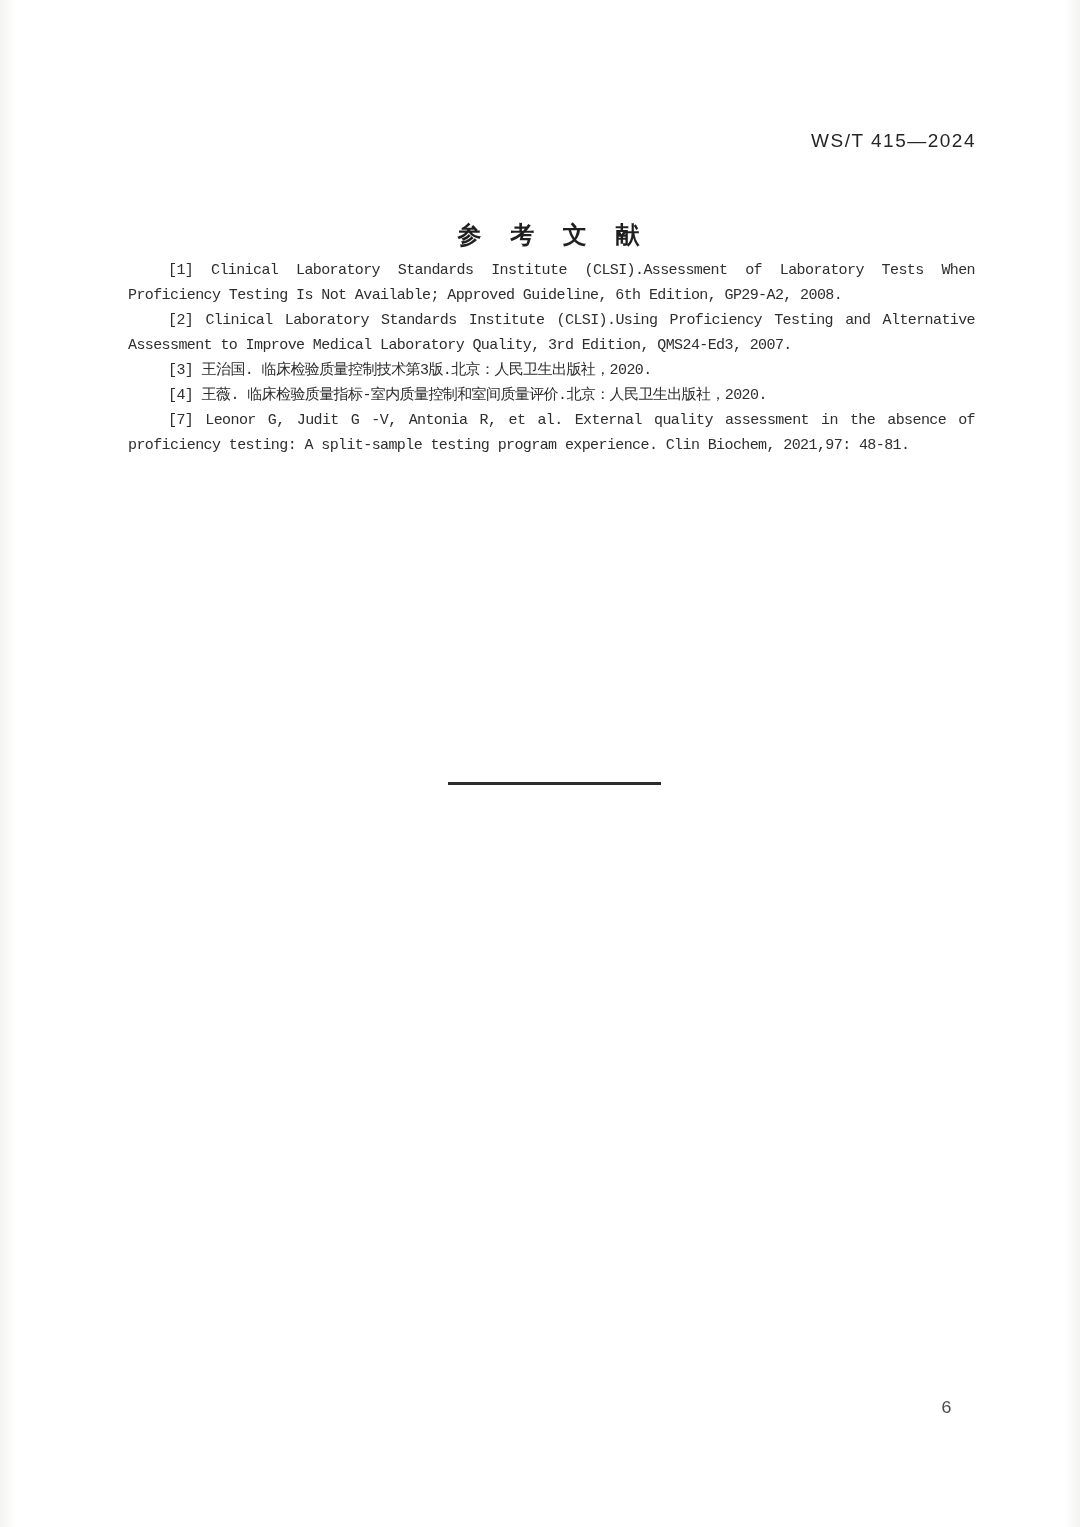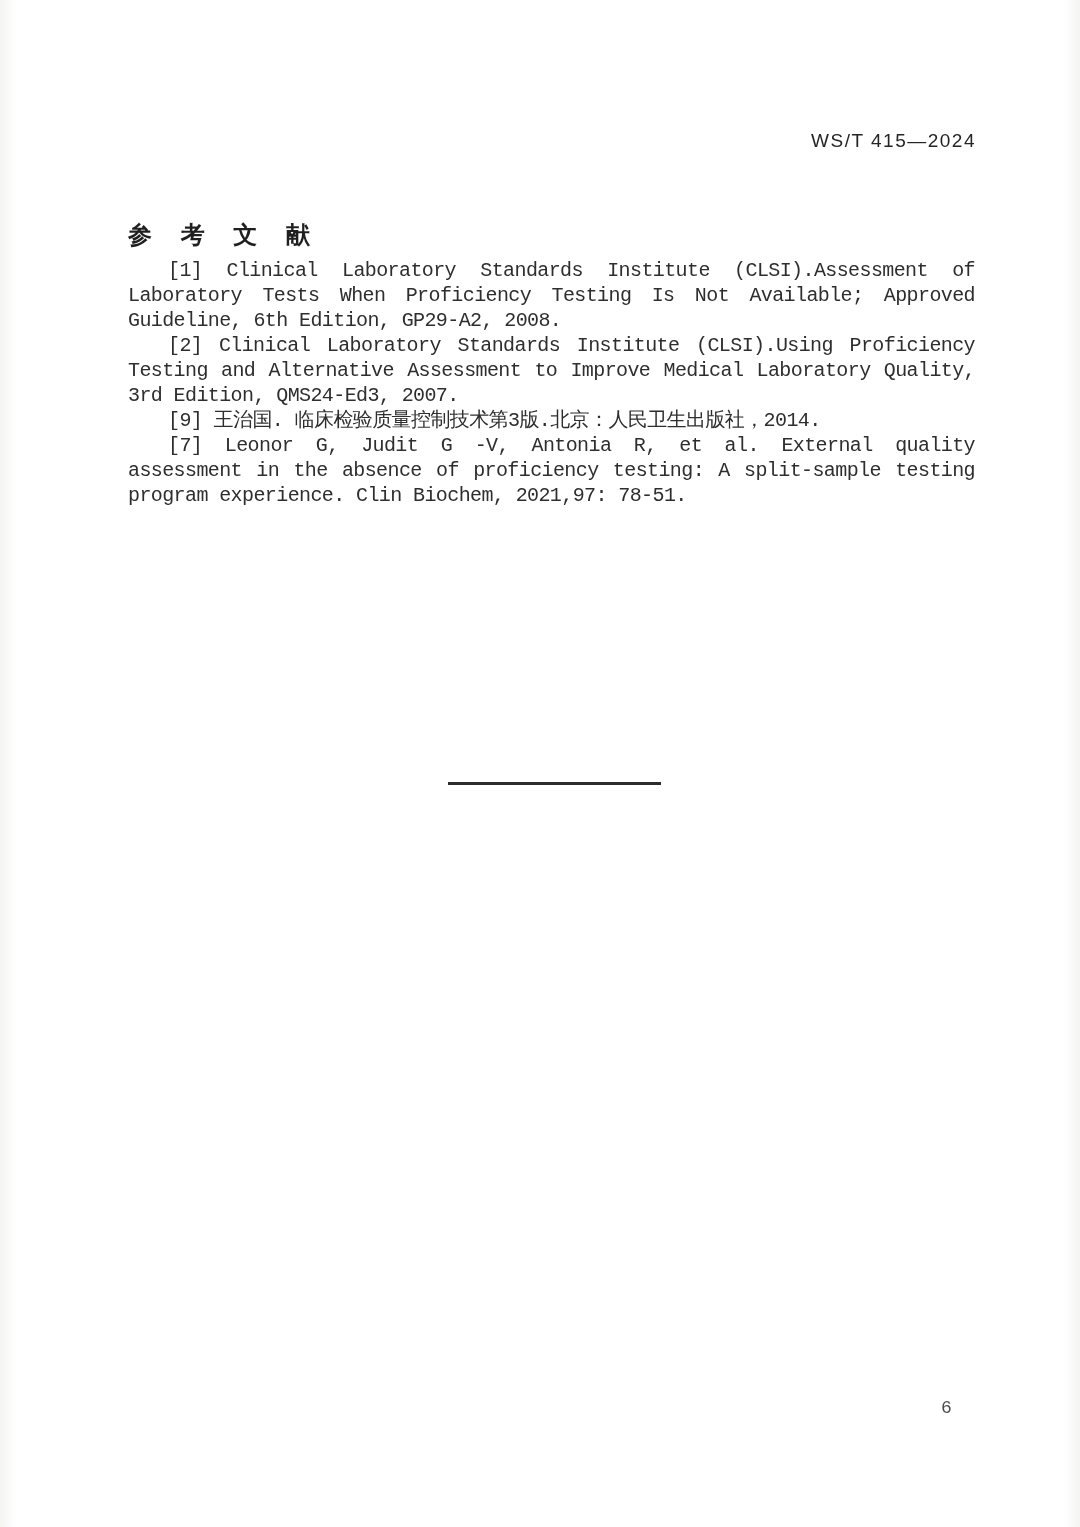--- a/index.html
+++ b/index.html
@@ -25,35 +25,36 @@
     font-weight: 500;
     letter-spacing: 1.5px;
     color: #252525;
     white-space: nowrap;
   }
   .doc-title {
     position: absolute;
     top: 219px;
     left: 128px;
     width: 847px;
+    text-align: center;
     font-family: "Liberation Sans", "DejaVu Sans", sans-serif;
     font-size: 24px;
     font-weight: 700;
     letter-spacing: 6px;
     word-spacing: 10px;
     color: #1f1f1f;
     white-space: nowrap;
   }
   .refs {
     position: absolute;
     top: 258px;
     left: 128px;
     width: 847px;
     font-family: "Liberation Mono", "DejaVu Sans Mono", monospace;
-    font-size: 20px;
+    font-size: 15px;
     letter-spacing: -0.6px;
     line-height: 25px;
     color: #2e2e2e;
     text-align: justify;
     text-justify: inter-word;
   }
   .refs p {
     margin: 0;
     padding: 0;
     text-indent: 40px;
@@ -80,21 +81,22 @@
 
 <div class="page">
 
   <div class="doc-header">WS/T 415—2024</div>
 
   <div class="doc-title">参 考 文 献</div>
 
   <div class="refs">
     <p>[1] Clinical Laboratory Standards Institute (CLSI).Assessment of Laboratory Tests When Proficiency Testing Is Not Available; Approved Guideline, 6th Edition, GP29-A2, 2008.</p>
     <p>[2] Clinical Laboratory Standards Institute (CLSI).Using Proficiency Testing and Alternative Assessment to Improve Medical Laboratory Quality, 3rd Edition, QMS24-Ed3, 2007.</p>
-    <p>[9] 王治国. 临床检验质量控制技术第3版.北京：人民卫生出版社，2014.</p>
-    <p>[7] Leonor G, Judit G -V, Antonia R, et al. External quality assessment in the absence of proficiency testing: A split-sample testing program experience. Clin Biochem, 2021,97: 78-51.</p>
+    <p>[3] 王治国. 临床检验质量控制技术第3版.北京：人民卫生出版社，2020.</p>
+    <p>[4] 王薇. 临床检验质量指标-室内质量控制和室间质量评价.北京：人民卫生出版社，2020.</p>
+    <p>[7] Leonor G, Judit G -V, Antonia R, et al. External quality assessment in the absence of proficiency testing: A split-sample testing program experience. Clin Biochem, 2021,97: 48-81.</p>
   </div>
 
   <div class="end-rule"></div>
 
   <div class="page-number">6</div>
 
 </div>
 
 </body></html>

